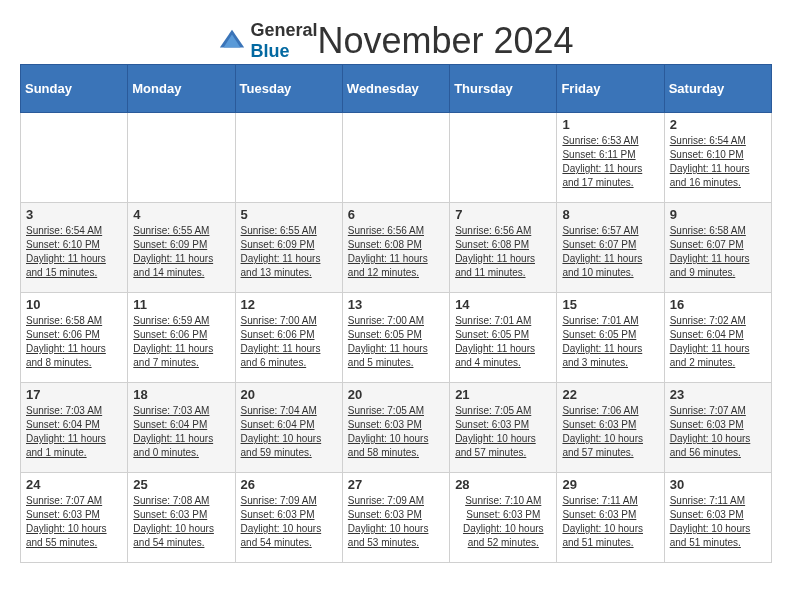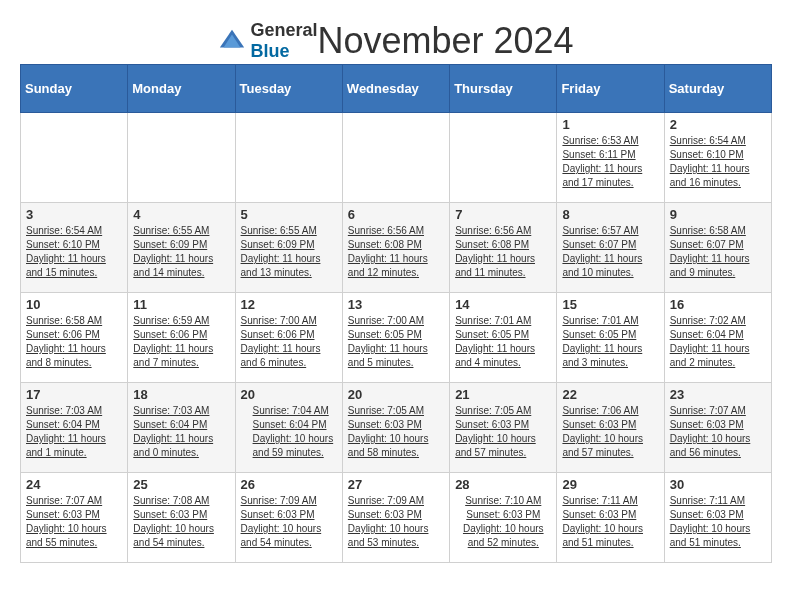--- a/index.html
+++ b/index.html
@@ -236,21 +236,21 @@
 Daylight: 11 hours and 1 minute.</div>
         </td>
         <td>
           <span class="day-num">18</span>
           <div class="day-info" style="white-space: pre-line;">Sunrise: 7:03 AM
 Sunset: 6:04 PM
 Daylight: 11 hours and 0 minutes.</div>
         </td>
         <td>
           <span class="day-num">20</span>
-          <div class="day-info" style="white-space: pre-line; margin-left: 12px;">Sunrise: 7:04 AM
+          <div class="day-info" style="white-space: pre-line;">Sunrise: 7:04 AM
 Sunset: 6:04 PM
 Daylight: 10 hours and 59 minutes.</div>
         </td>
         <td>
           <span class="day-num">20</span>
           <div class="day-info" style="white-space: pre-line;">Sunrise: 7:05 AM
 Sunset: 6:03 PM
 Daylight: 10 hours and 58 minutes.</div>
         </td>
         <td>

